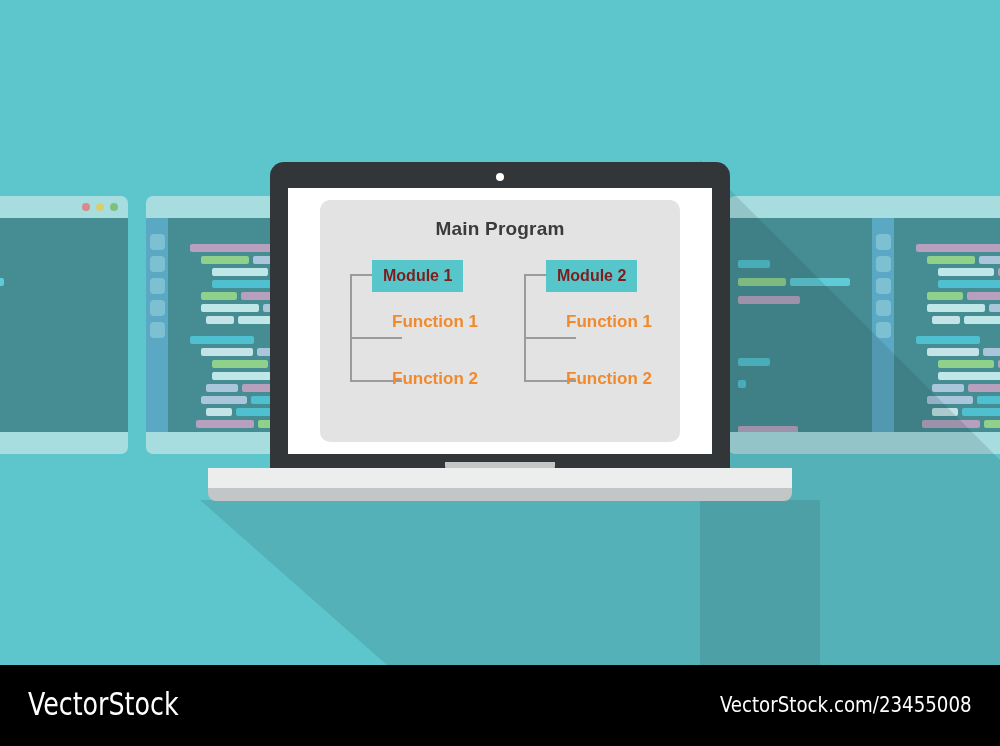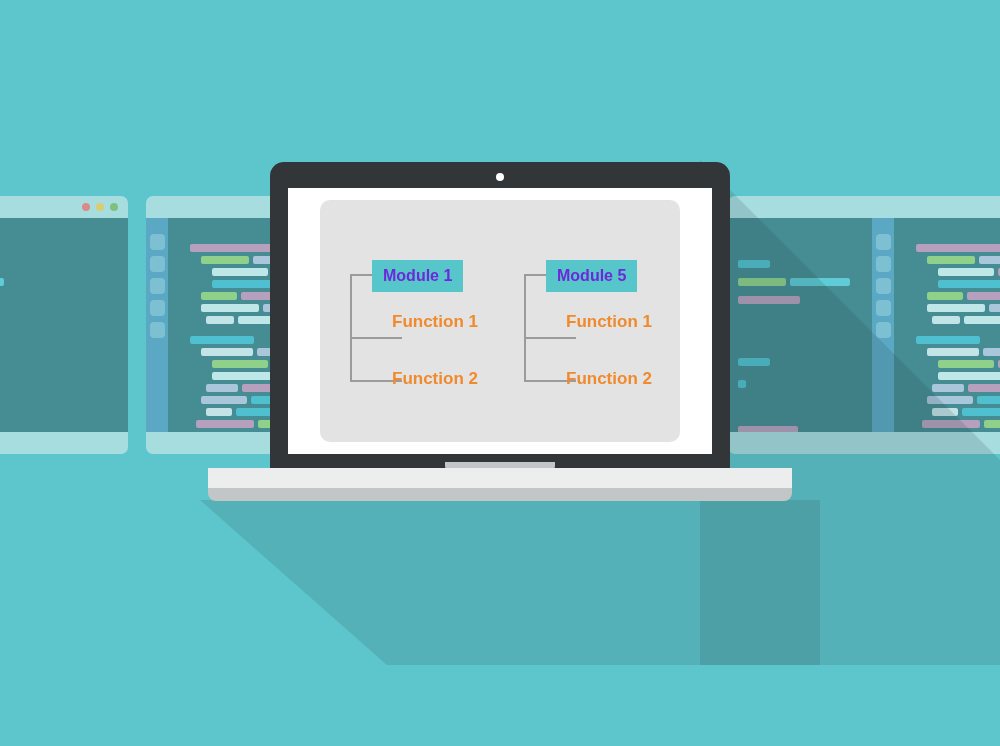--- a/index.html
+++ b/index.html
@@ -59,21 +59,21 @@
            background:#e3e3e3;border-radius:10px;}
   .prog-title{position:absolute;left:0;top:18px;width:100%;text-align:center;
               font-size:19px;font-weight:bold;color:#3b3b3b;letter-spacing:.2px;}
 
   .branch{position:absolute;top:60px;width:160px;height:150px;}
   .branch.left{left:20px;}
   .branch.right{left:194px;}
 
   .mod-box{position:absolute;left:32px;top:0;height:32px;background:#57c6cb;
            display:flex;align-items:center;justify-content:center;padding:0 11px;
-           font-size:16px;font-weight:bold;color:#6d28d9;white-space:nowrap;}
+           font-size:16px;font-weight:bold;color:#7f1d1d;white-space:nowrap;}
 
   .tree-v{position:absolute;left:10px;top:14px;width:2px;height:108px;background:#9b9b9b;}
   .tree-h{position:absolute;left:10px;width:26px;height:2px;background:#9b9b9b;}
   .tree-h.h0{top:14px;}
   .tree-h.h1{top:77px;}
   .tree-h.h2{top:120px;}
   .tree-h.long{width:52px;}
 
   .fn{position:absolute;left:52px;font-size:17px;font-weight:bold;color:#f08a2d;white-space:nowrap;}
   .fn.f1{top:52px;}
@@ -216,44 +216,49 @@
     <div class="shadow-screen"></div>
     <div class="shadow-base"></div>
   </div>
 
   <div class="laptop">
     <div class="lid">
       <div class="cam"></div>
       <div class="screen">
 
         <div class="diagram">
+          <div class="prog-title">Main Program</div>
 
           <div class="branch left">
             <div class="tree-v"></div>
             <div class="tree-h h0"></div>
             <div class="tree-h h1 long"></div>
             <div class="tree-h h2 long"></div>
             <div class="mod-box">Module 1</div>
             <div class="fn f1">Function 1</div>
             <div class="fn f2">Function 2</div>
           </div>
 
           <div class="branch right">
             <div class="tree-v"></div>
             <div class="tree-h h0"></div>
             <div class="tree-h h1 long"></div>
             <div class="tree-h h2 long"></div>
-            <div class="mod-box">Module 5</div>
+            <div class="mod-box">Module 2</div>
             <div class="fn f1">Function 1</div>
             <div class="fn f2">Function 2</div>
           </div>
         </div>
 
       </div>
     </div>
     <div class="notch"></div>
     <div class="base"></div>
     <div class="base-lip"></div>
   </div>
 
 
+  <div class="footer">
+    <div class="brand">VectorStock</div>
+    <div class="credit">VectorStock.com/23455008</div>
+  </div>
 
 </div>
 
 </body></html>

